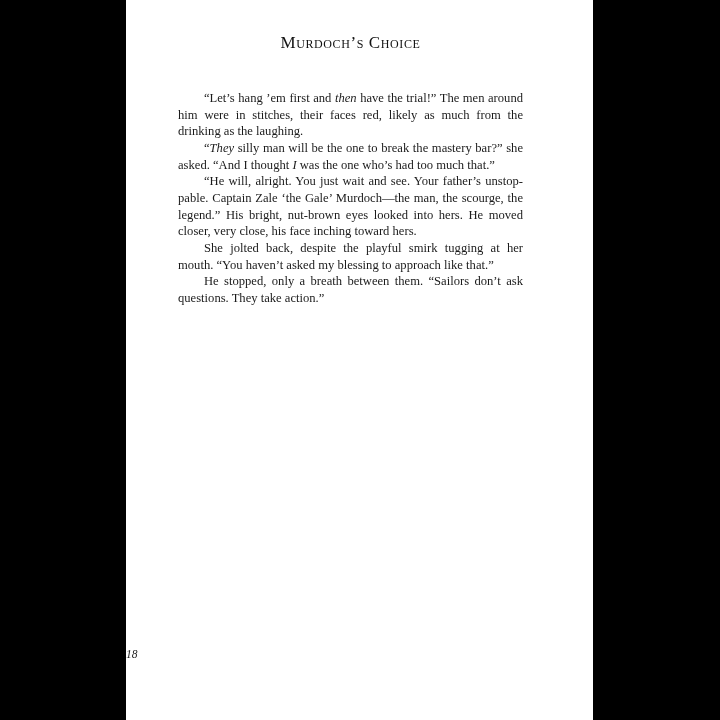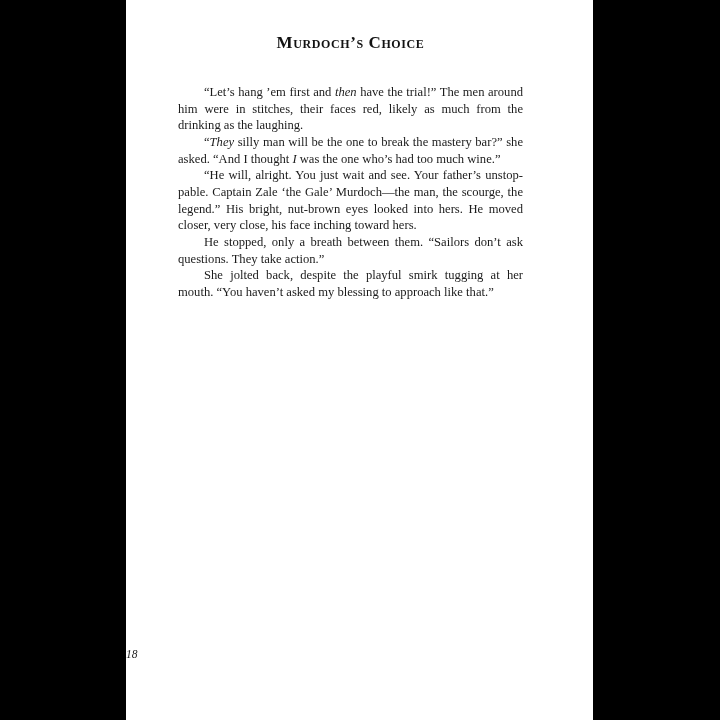--- a/index.html
+++ b/index.html
@@ -23,29 +23,29 @@
     background: #ffffff;
     color: #1a1a1a;
   }
   .running-head {
     position: absolute;
     top: 33px;
     left: 52px;
     width: 345px;
     text-align: center;
     font-variant: small-caps;
-    font-weight: bold;
+    font-weight: normal;
     font-size: 17px;
     line-height: 20px;
     letter-spacing: 0.6px;
     color: #121212;
   }
   .body-text {
     position: absolute;
-    top: 84px;
+    top: 90px;
     left: 52px;
     width: 345px;
     font-size: 12.6px;
     line-height: 16.65px;
     text-align: justify;
     color: #1b1b1b;
   }
   .body-text p {
     margin: 0;
     text-indent: 26px;
@@ -68,20 +68,20 @@
   }
 </style>
 </head>
 <body>
 
 <div class="book-page">
   <div class="running-head">Murdoch’s Choice</div>
 
   <div class="body-text">
       <p><span>“Let’s hang ’em first and </span><em>then</em><span> have the trial!” The men around him were in stitches, their faces red, likely as much from the drinking as the laughing.</span></p>
-      <p><span>“</span><em>They</em><span> silly man will be the one to break the mastery bar?” she asked. “And I thought </span><em>I</em><span> was the one who’s had too much wine.”</span></p>
+      <p><span>“</span><em>They</em><span> silly man will be the one to break the mastery bar?” she asked. “And I thought </span><em>I</em><span> was the one who’s had too much that.”</span></p>
       <p><span>“He will, alright. You just wait and see. Your father’s unstop­pable. Captain Zale ‘the Gale’ Murdoch—the man, the scourge, the legend.” His bright, nut-brown eyes looked into hers. He moved closer, very close, his face inching toward hers.</span></p>
+      <p><span>She jolted back, despite the playful smirk tugging at her mouth. “You haven’t asked my blessing to approach like that.”</span></p>
       <p><span>He stopped, only a breath between them. “Sailors don’t ask questions. They take action.”</span></p>
-      <p><span>She jolted back, despite the playful smirk tugging at her mouth. “You haven’t asked my blessing to approach like that.”</span></p>
     </div>
 
   <div class="folio">18</div>
 </div>
 
 </body></html>

